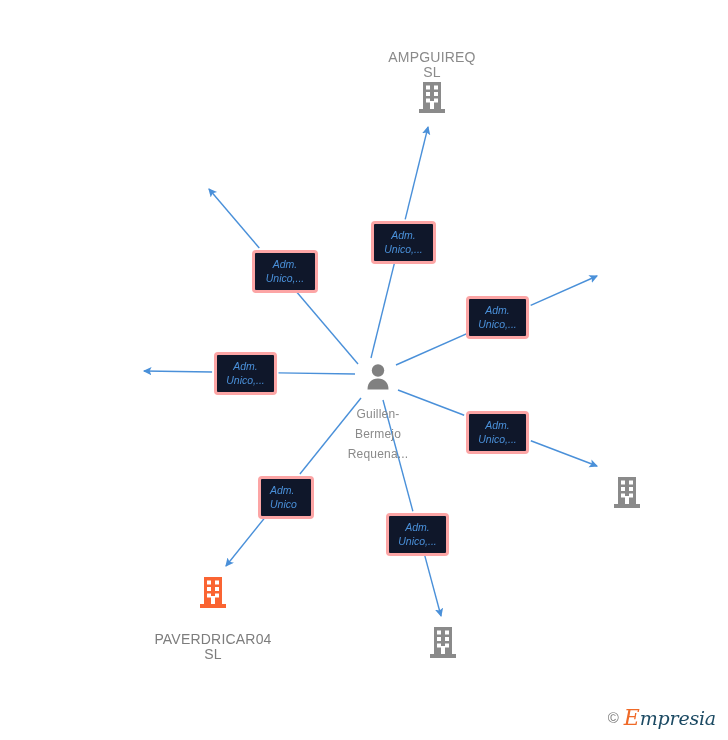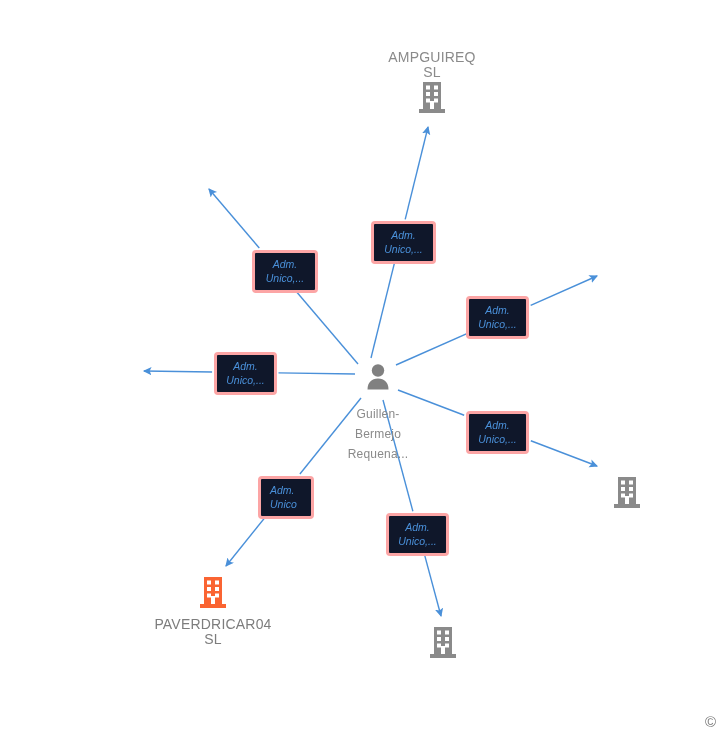--- a/index.html
+++ b/index.html
@@ -41,20 +41,21 @@
     letter-spacing: 0.2px;
     white-space: pre-line;
   }
   .node-label.center {
     color: #8a8a8a;
     font-size: 12px;
     line-height: 20px;
   }
   .node-label.focus {
     color: #7d7d7d;
+    margin-top: 15px;
   }
   .icon-wrap {
     height: 42px;
     line-height: 0;
     display: block;
   }
   .node.below .icon-wrap { margin-top: 2px; }
   .node.above .icon-wrap { margin-bottom: 2px; }
 
   
@@ -229,15 +230,16 @@
         <path d="M15,16.5 C21.5,16.5 25.5,20.5 25.5,27.5 L4.5,27.5 C4.5,20.5 8.5,16.5 15,16.5 z" fill="#808080"></path>
       </svg>
     </span>
     <div class="node-label center">Guillen-
 Bermejo
 Requena...</div>
   </div>
 
   <div id="watermark">
     <span class="copy">©</span>
+    <span class="brand"><span class="cap">E</span><span>mpresia</span></span>
   </div>
 
 </div>
 
 </body></html>

